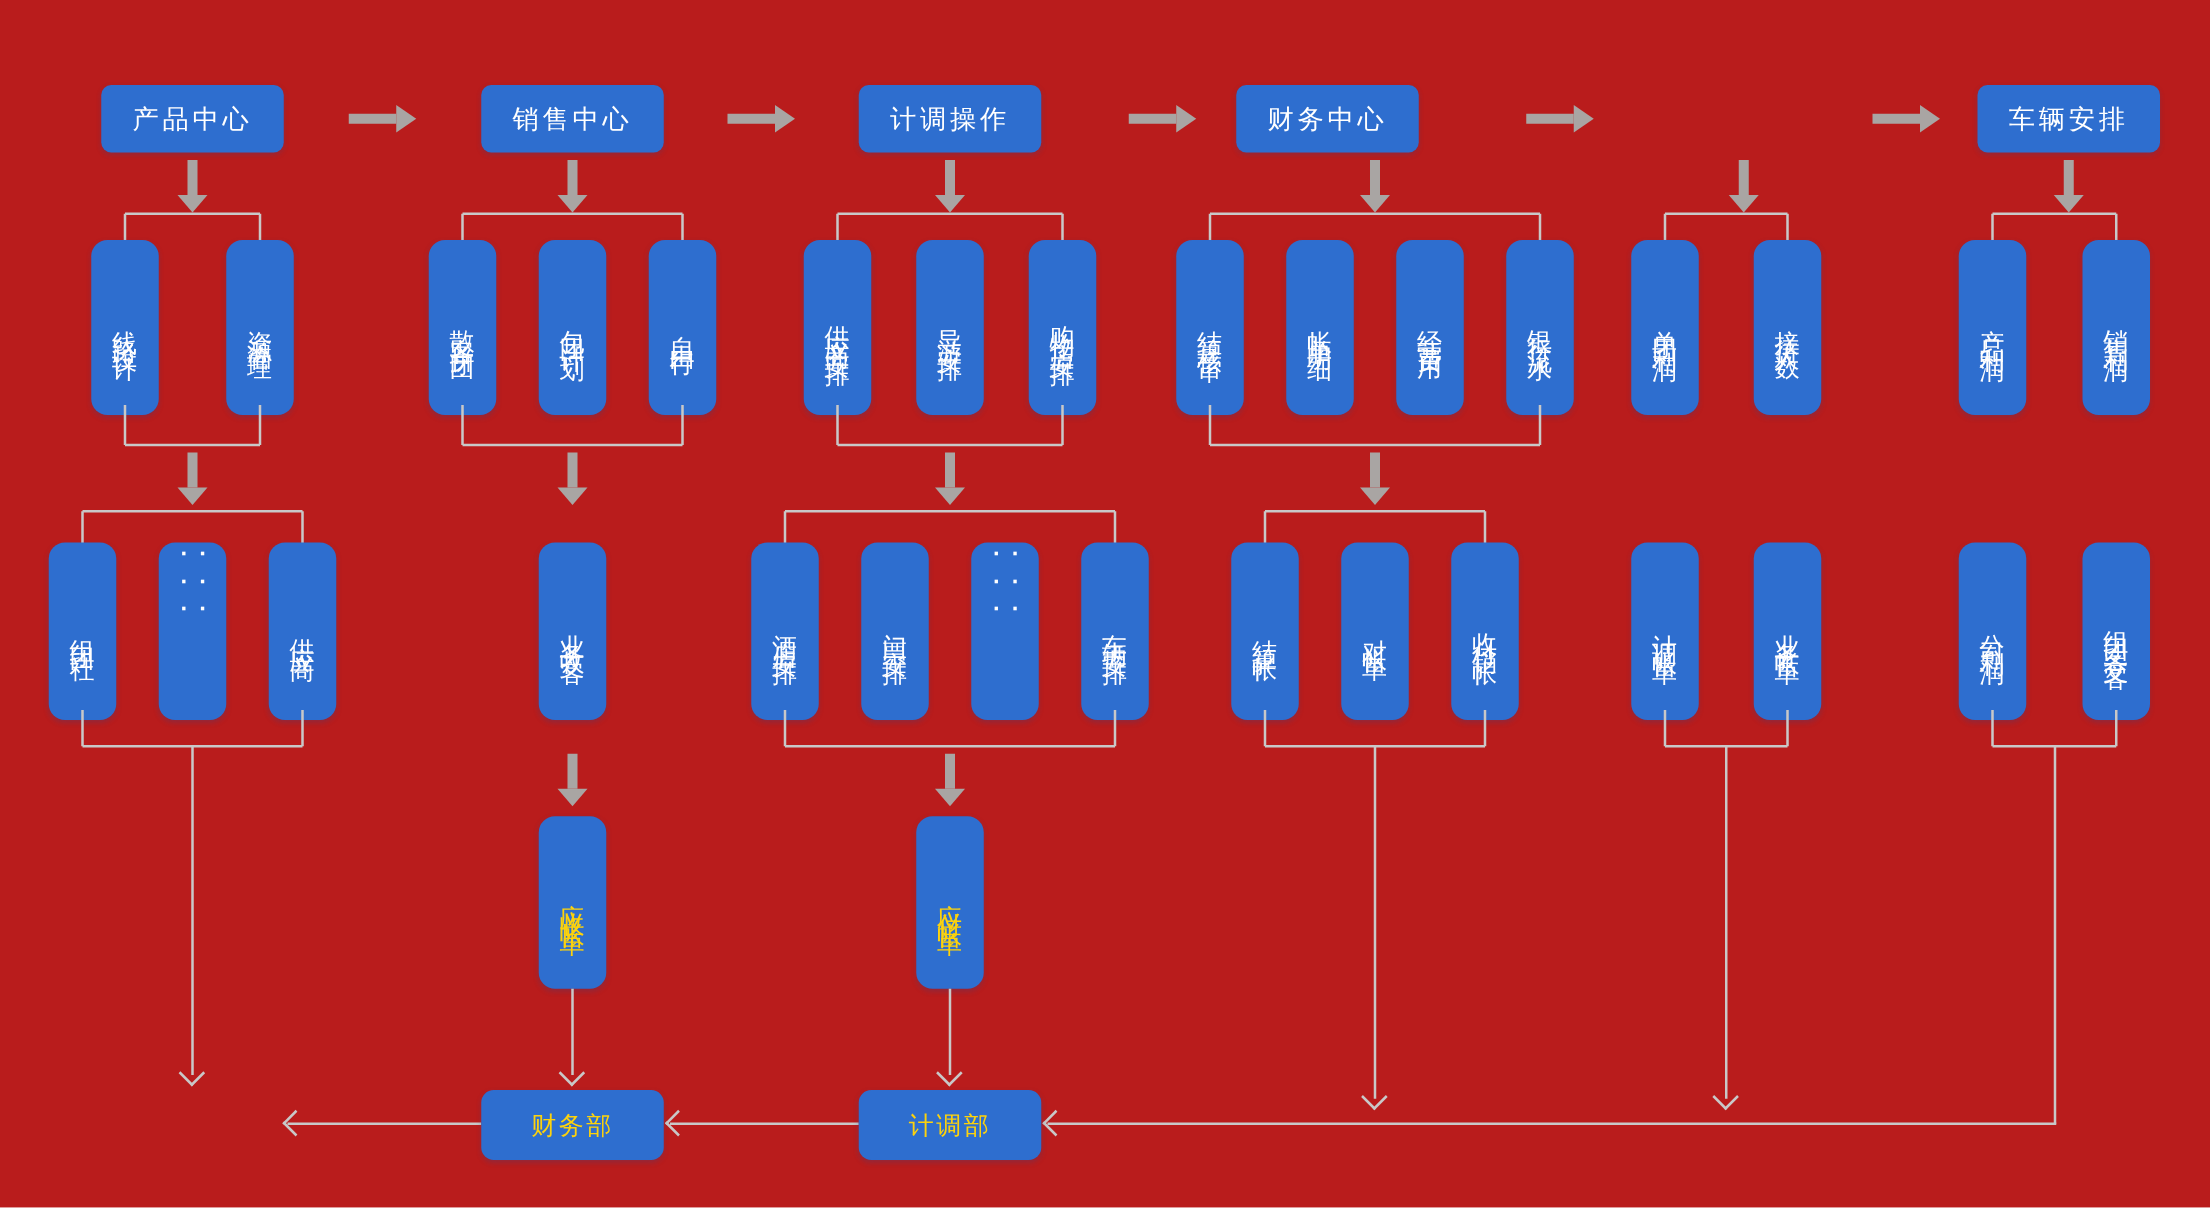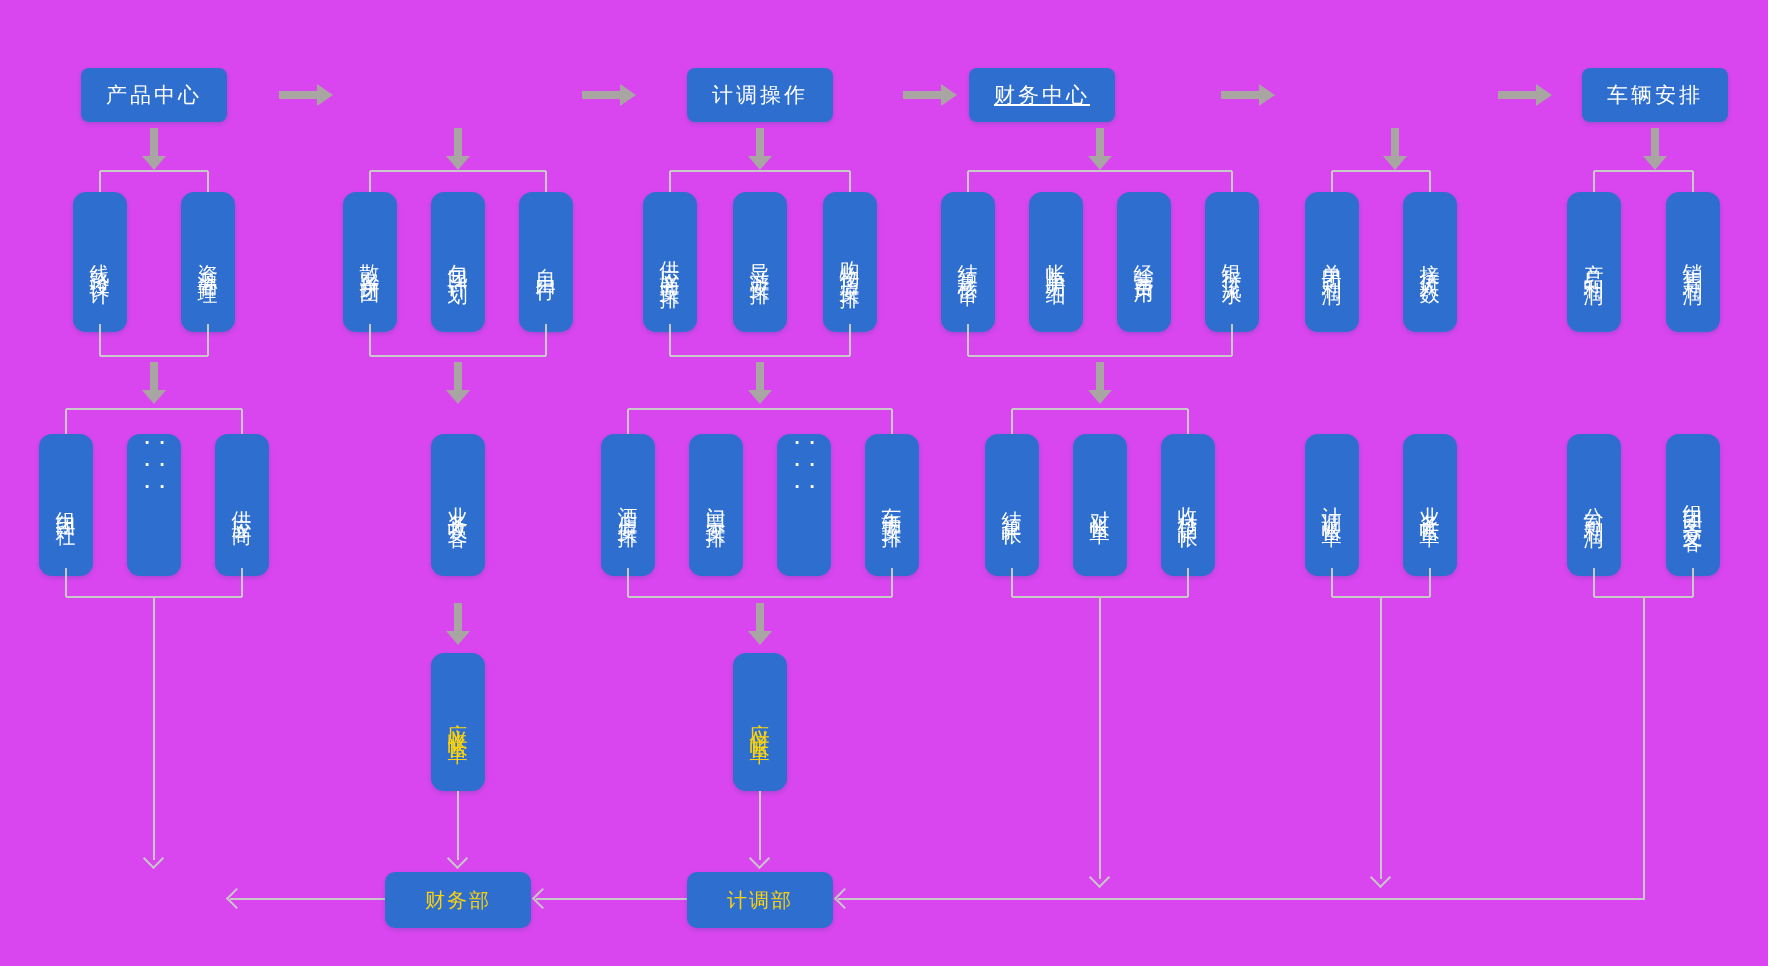--- a/index.html
+++ b/index.html
@@ -1,17 +1,17 @@
 <!DOCTYPE html>
 <html><head>
 <meta charset="utf-8">
 <style>
   html,body{margin:0;padding:0;background:#ffffff;}
   #canvas{
-    position:relative;width:1768px;height:966px;background:#d946ef;overflow:hidden;
+    position:relative;width:1768px;height:966px;background:#b91c1c;overflow:hidden;
     font-family:"DejaVu Sans","Liberation Sans",sans-serif;
     --blue:#2e6ecf; --white:#ffffff; --yellow:#fcd20d; --agray:#a9a5a3; --lgray:#c9c8c8;
   }
   .hbox{
     position:absolute;background:var(--blue);color:var(--white);
     border-radius:8px;display:flex;align-items:center;justify-content:center;
     font-size:21px;letter-spacing:3px;box-shadow:0 2px 4px rgba(40,70,140,.25);
   }
   .vbox{
     position:absolute;background:var(--blue);border-radius:13px;
@@ -74,20 +74,21 @@
       <span class="vtext dots">··· ···</span>
     </div>
     <div class="vbox" style="left: 215px; top: 434px; width: 54px; height: 142px;">
       <span class="vtext">供应商</span>
     </div>
     <div class="line" style="left: 65px; top: 568px; width: 2px; height: 29px;"></div>
     <div class="line" style="left: 241px; top: 568px; width: 2px; height: 29px;"></div>
     <div class="line" style="left: 66px; top: 596px; width: 176px; height: 2px;"></div>
     <div class="line" style="left: 153px; top: 597px; width: 2px; height: 263px;"></div>
     <div class="chev down" style="left: 146px; top: 851px;"></div>
+    <div class="hbox" style="left: 385px; top: 68px; width: 146px; height: 54px;">销售中心</div>
     <div class="bar" style="left: 582px; top: 91px; width: 38px; height: 8px;"></div>
     <div class="tri-right" style="left: 620px; top: 84px;"></div>
     <div class="bar" style="left: 454px; top: 128px; width: 8px; height: 28px;"></div>
     <div class="tri-down" style="left: 446px; top: 156px;"></div>
     <div class="line" style="left: 370px; top: 170px; width: 176px; height: 2px;"></div>
     <div class="line" style="left: 369px; top: 171px; width: 2px; height: 29px;"></div>
     <div class="line" style="left: 545px; top: 171px; width: 2px; height: 29px;"></div>
     <div class="vbox" style="left: 343px; top: 192px; width: 54px; height: 140px;">
       <span class="vtext">散客拼团</span>
     </div>
@@ -152,21 +153,21 @@
     <div class="line" style="left: 627px; top: 568px; width: 2px; height: 29px;"></div>
     <div class="line" style="left: 891px; top: 568px; width: 2px; height: 29px;"></div>
     <div class="line" style="left: 628px; top: 596px; width: 264px; height: 2px;"></div>
     <div class="bar" style="left: 756px; top: 603px; width: 8px; height: 28px;"></div>
     <div class="tri-down" style="left: 748px; top: 631px;"></div>
     <div class="vbox" style="left: 733px; top: 653px; width: 54px; height: 138px;">
       <span class="vtext yellow">应付帐单</span>
     </div>
     <div class="line" style="left: 759px; top: 791px; width: 2px; height: 69px;"></div>
     <div class="chev down" style="left: 752px; top: 851px;"></div>
-    <div class="hbox" style="left: 969px; top: 68px; width: 146px; height: 54px; text-decoration: underline;">财务中心</div>
+    <div class="hbox" style="left: 989px; top: 68px; width: 146px; height: 54px;">财务中心</div>
     <div class="bar" style="left: 1220.5px; top: 91px; width: 38px; height: 8px;"></div>
     <div class="tri-right" style="left: 1258.5px; top: 84px;"></div>
     <div class="bar" style="left: 1096px; top: 128px; width: 8px; height: 28px;"></div>
     <div class="tri-down" style="left: 1088px; top: 156px;"></div>
     <div class="line" style="left: 968px; top: 170px; width: 264px; height: 2px;"></div>
     <div class="line" style="left: 967px; top: 171px; width: 2px; height: 29px;"></div>
     <div class="line" style="left: 1231px; top: 171px; width: 2px; height: 29px;"></div>
     <div class="vbox" style="left: 941px; top: 192px; width: 54px; height: 140px;">
       <span class="vtext">结算核审</span>
     </div>

